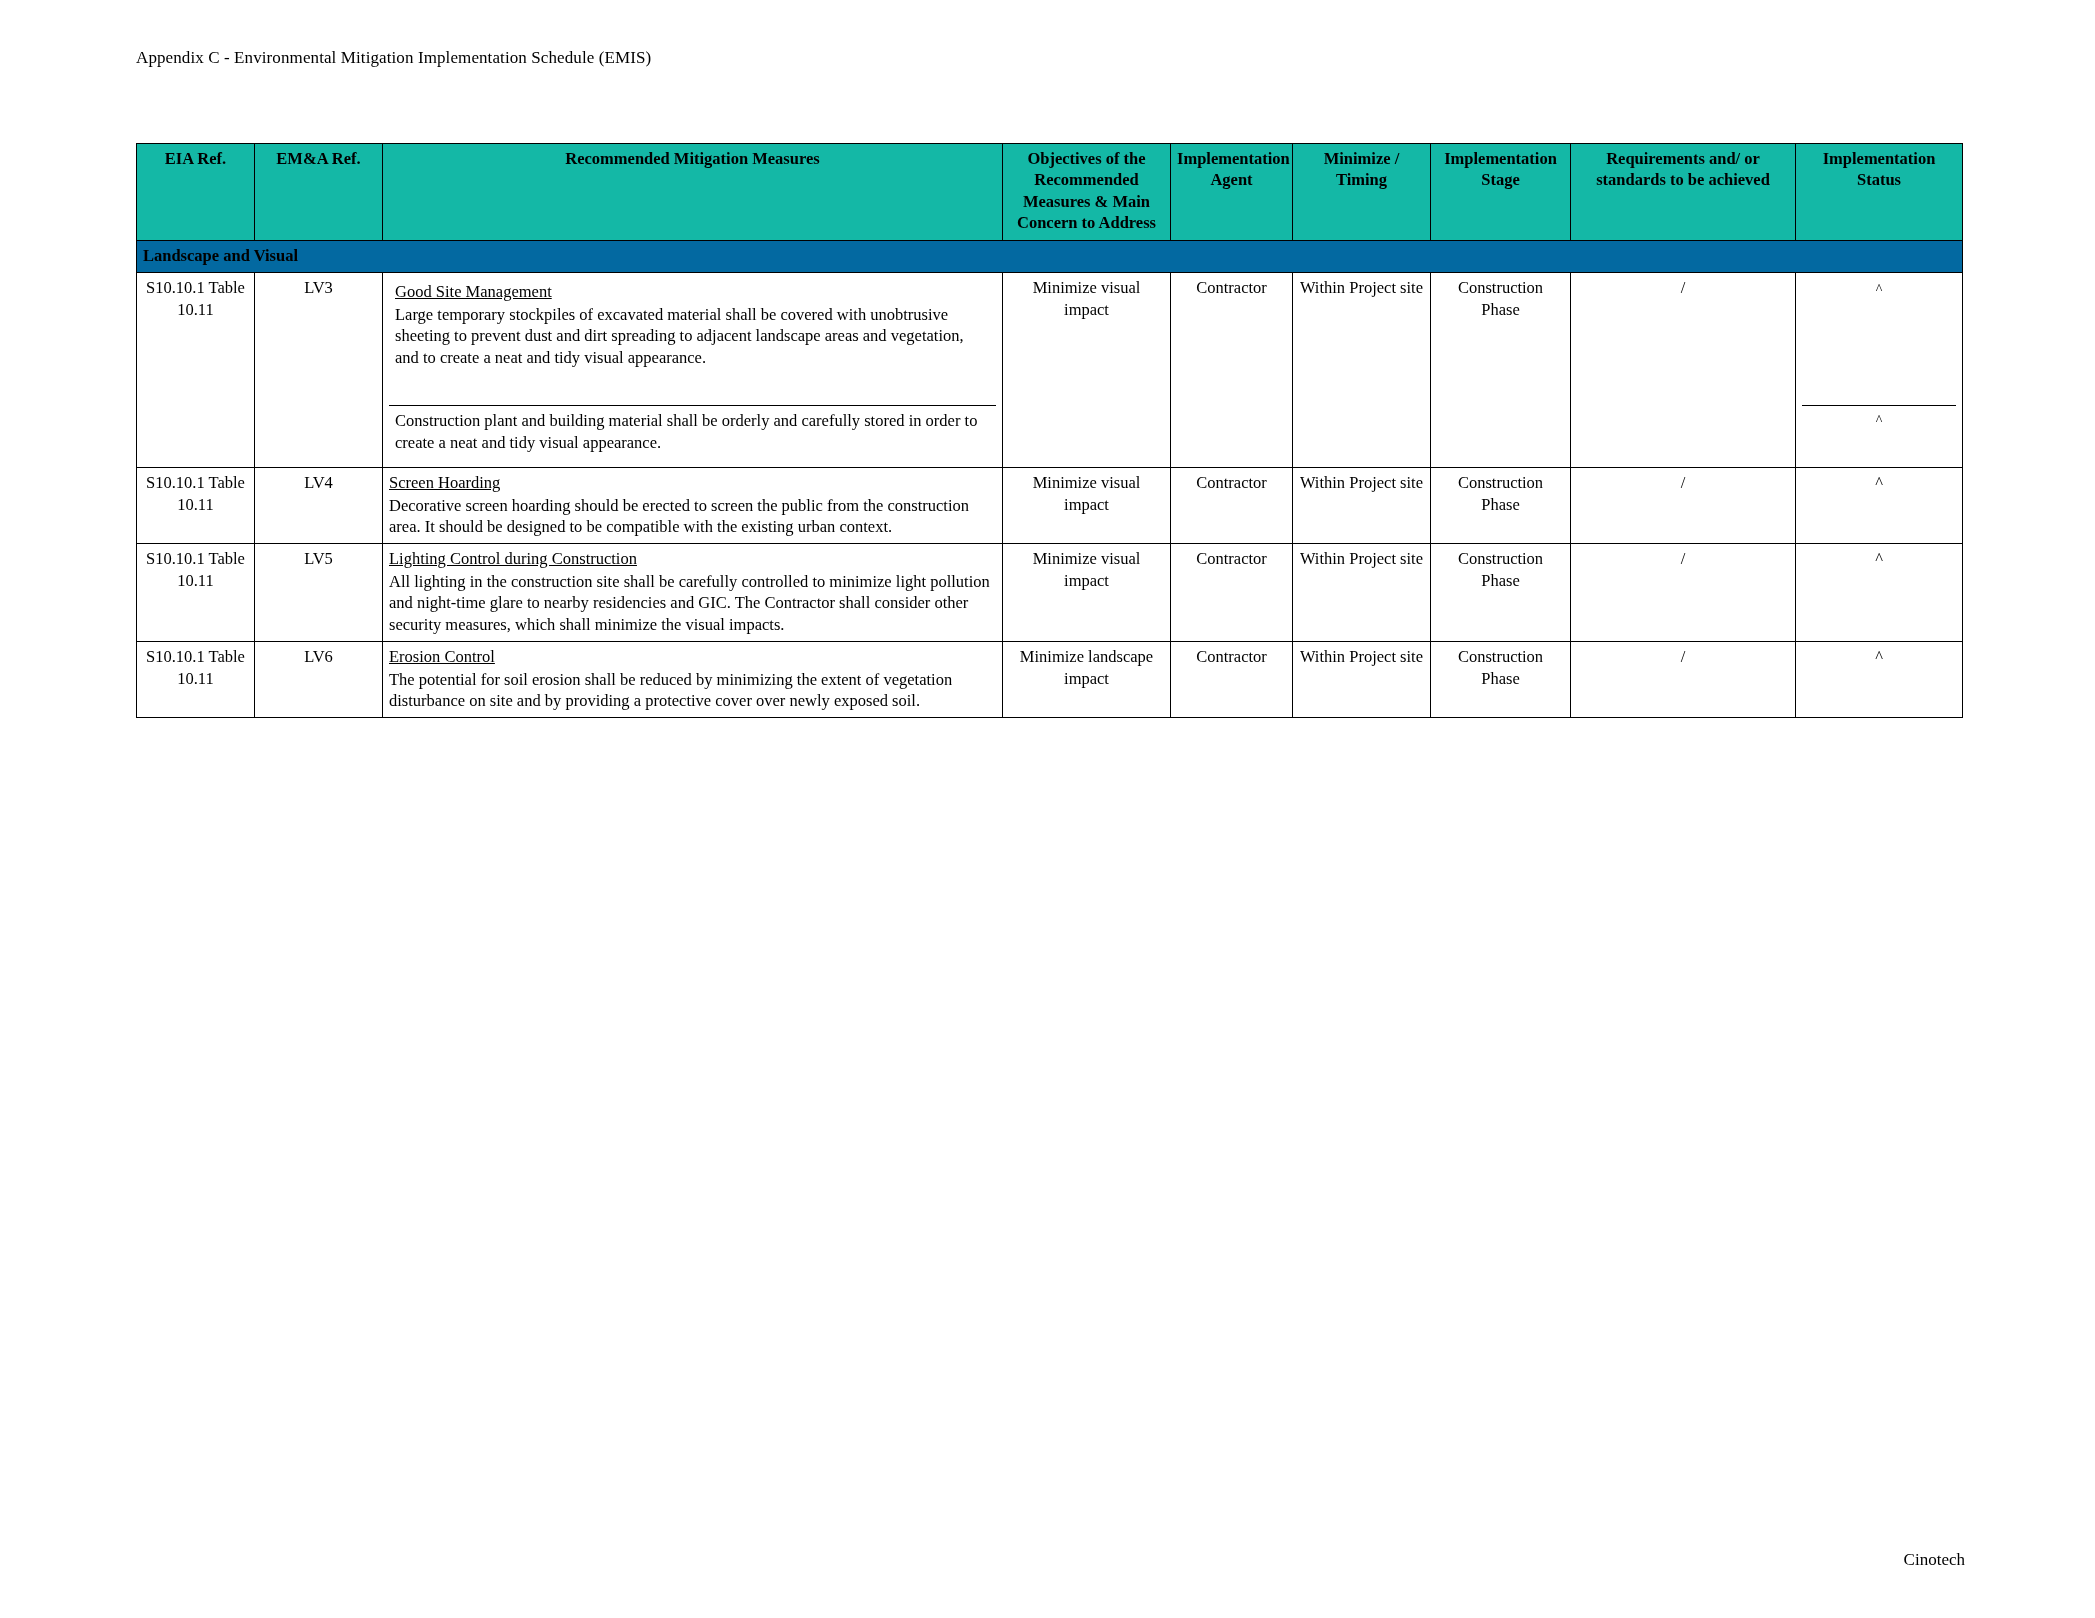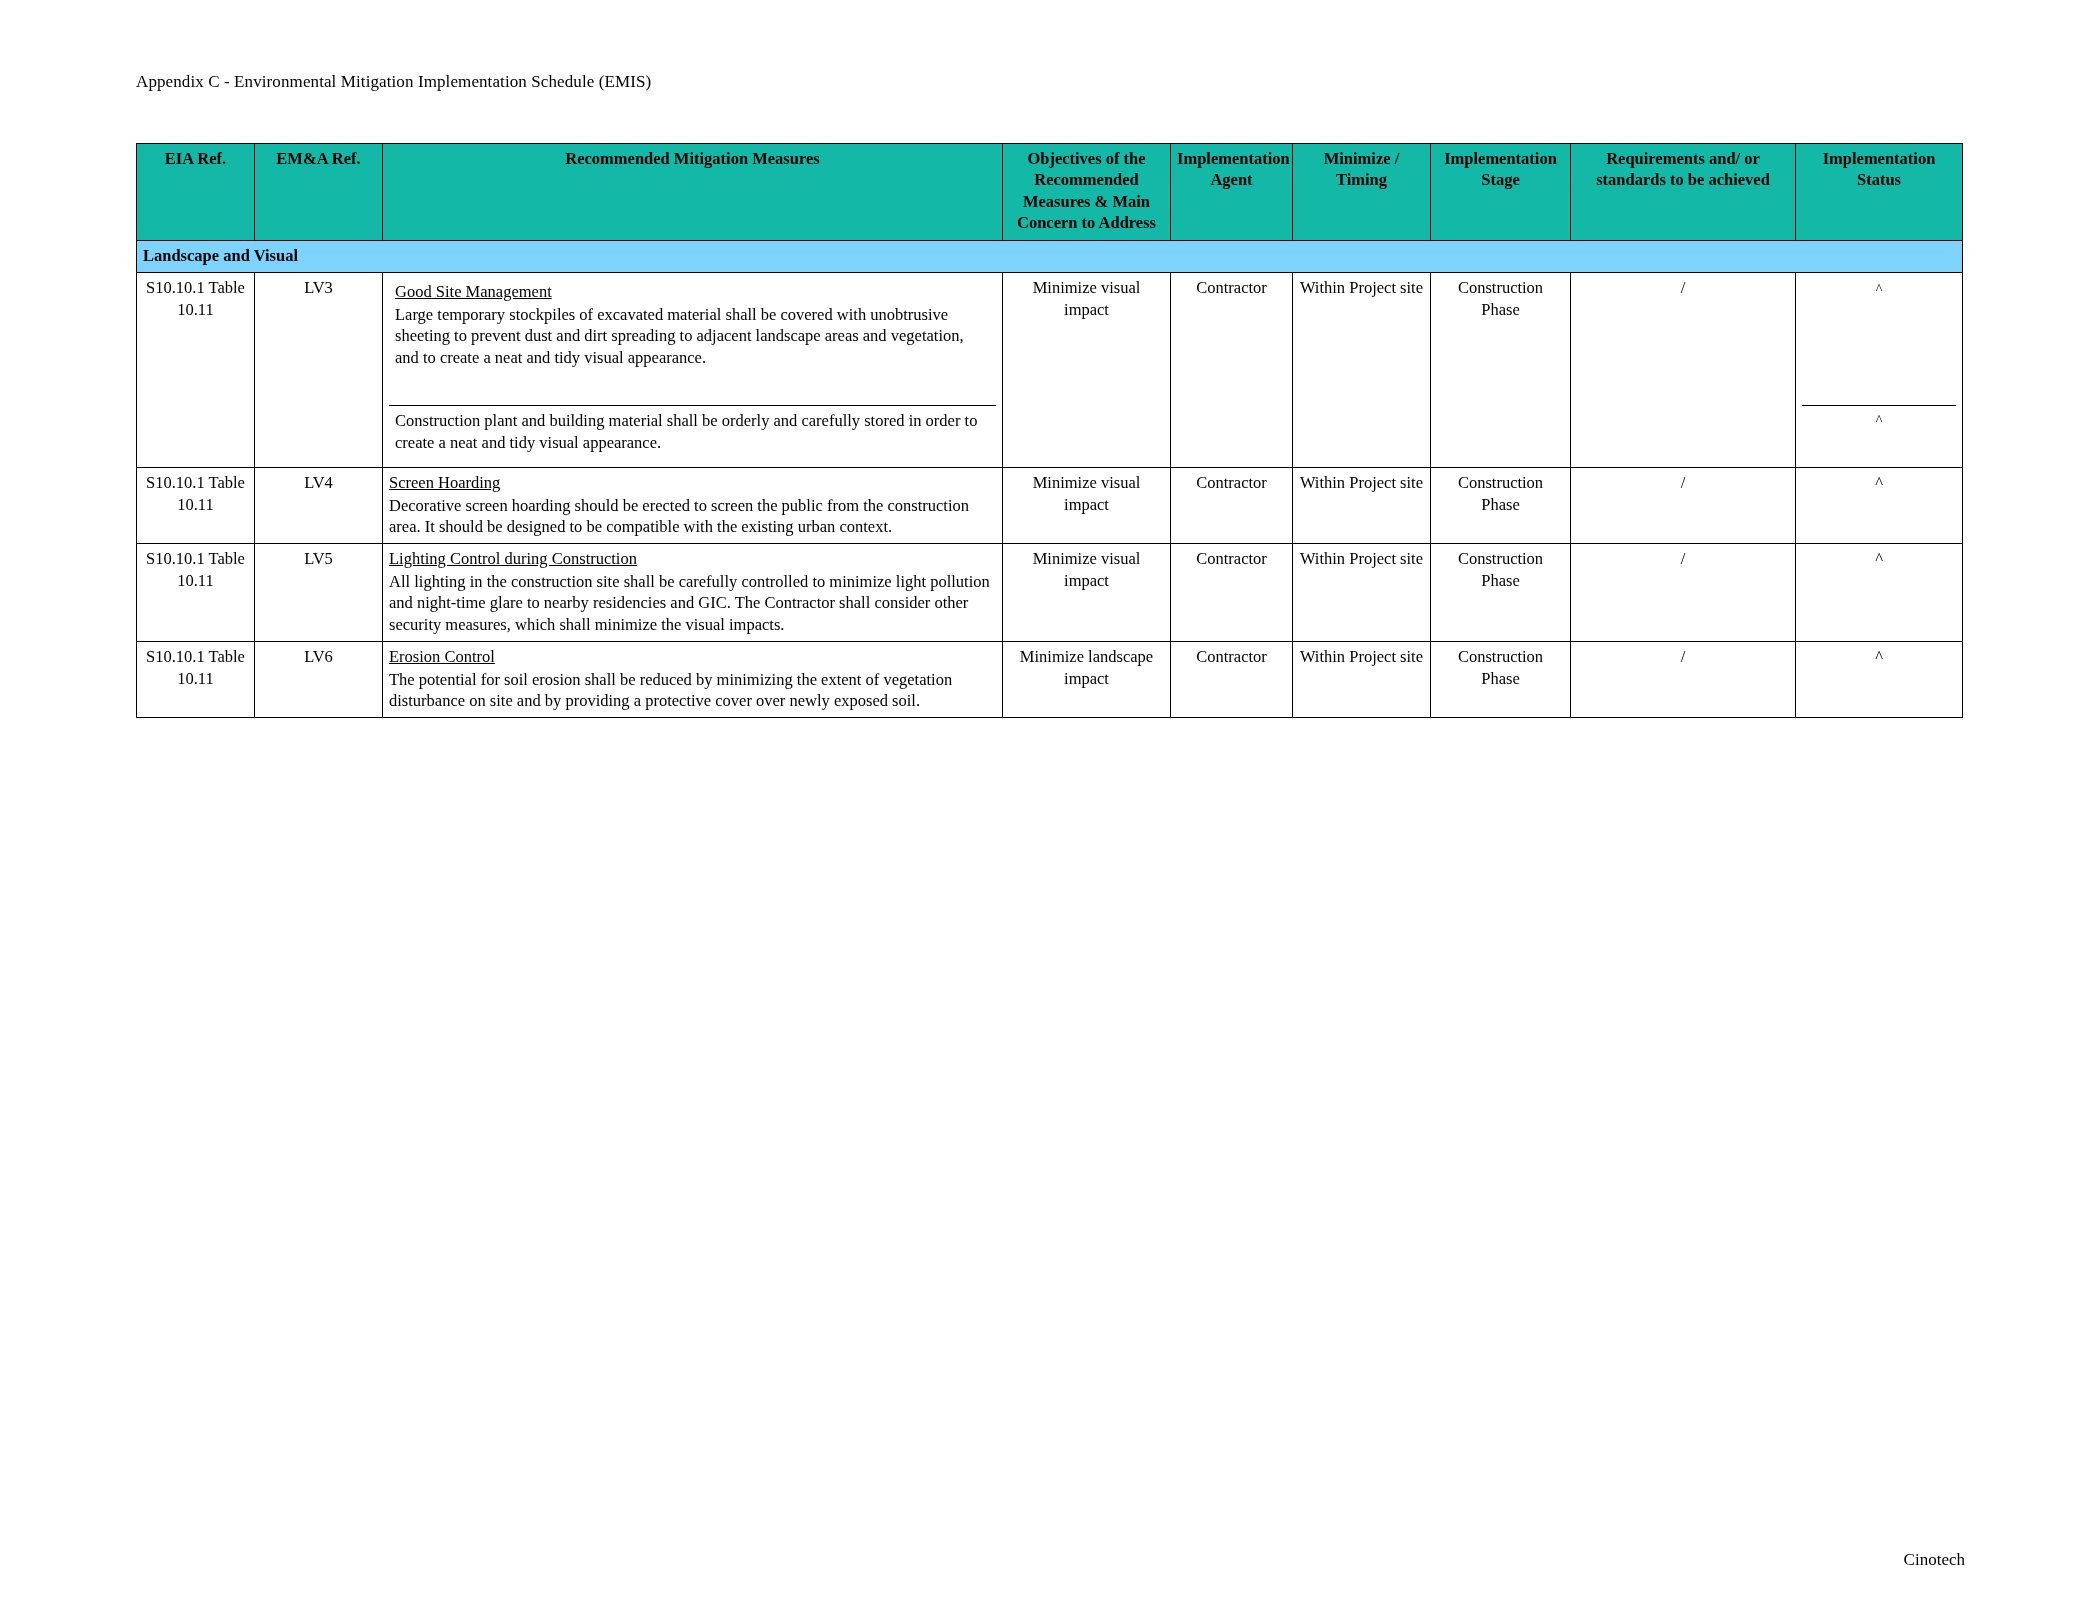--- a/index.html
+++ b/index.html
@@ -15,21 +15,21 @@
     position: relative;
   }
   .page {
     position: relative;
     width: 2095px;
     height: 1618px;
     box-sizing: border-box;
   }
   .header-line {
     position: absolute;
-    top: 72px;
+    top: 48px;
     left: 136px;
     font-size: 17px;
     font-family: "Liberation Serif", serif;
     color: #000;
     letter-spacing: 0.1px;
   }
   .table-wrap {
     position: absolute;
     top: 143px;
     left: 136px;
@@ -50,21 +50,21 @@
   thead th {
     background: #14b8a6;
     text-align: center;
     vertical-align: middle;
     font-weight: bold;
     font-size: 16.5px;
     line-height: 1.22;
     padding: 6px 4px;
   }
   .section-row td {
-    background: #7dd3fc;
+    background: #0369a1;
     font-weight: bold;
     text-align: left;
     padding: 3px 6px 4px 6px;
     font-size: 16.5px;
   }
   .c-center {
     text-align: center;
   }
   .c-left {
     text-align: center;

